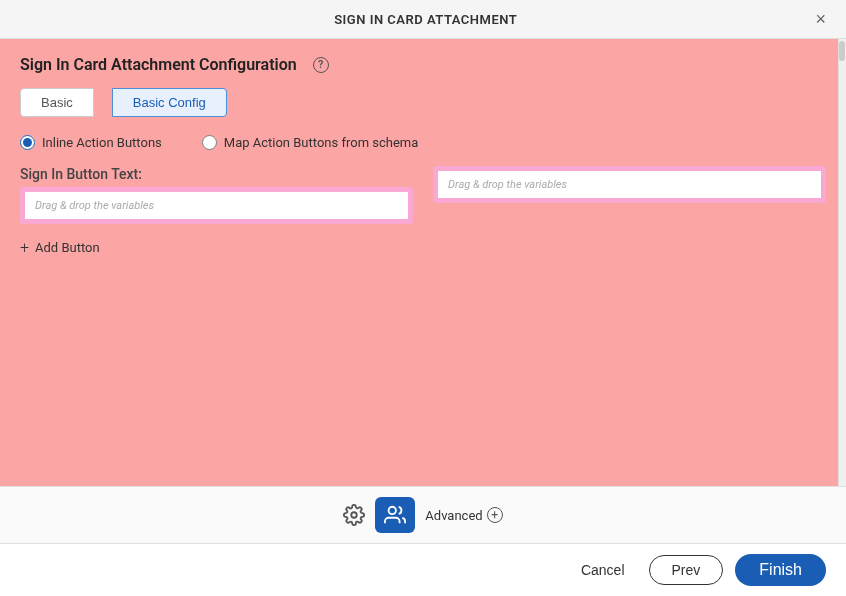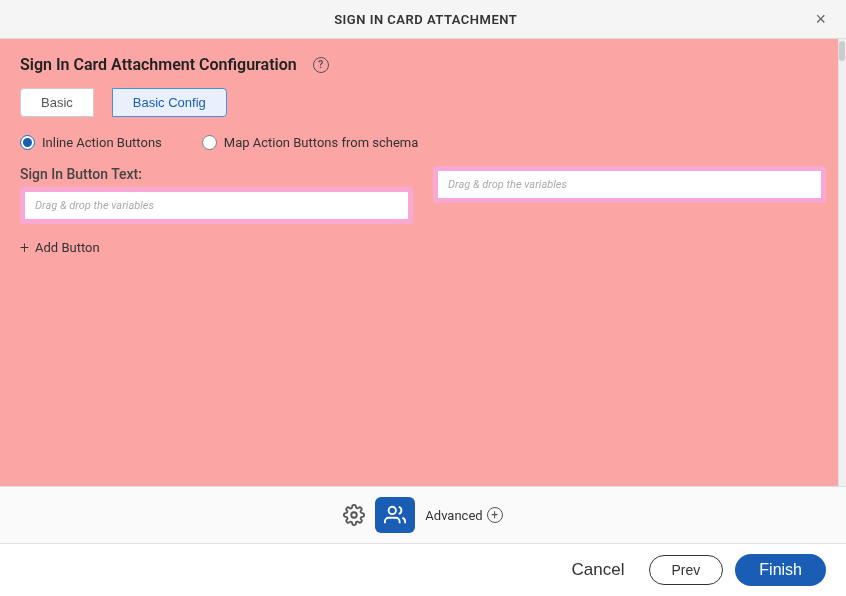--- a/index.html
+++ b/index.html
@@ -253,21 +253,21 @@
       display: flex;
       align-items: center;
       justify-content: flex-end;
       gap: 12px;
       background: #fff;
       min-height: 52px;
     }
     .cancel-btn {
       background: none;
       border: none;
-      font-size: 17px;
+      font-size: 14px;
       color: #333;
       cursor: pointer;
       padding: 6px 12px;
     }
     .prev-btn {
       background: #fff;
       border: 1.5px solid #333;
       border-radius: 20px;
       font-size: 14px;
       color: #333;

